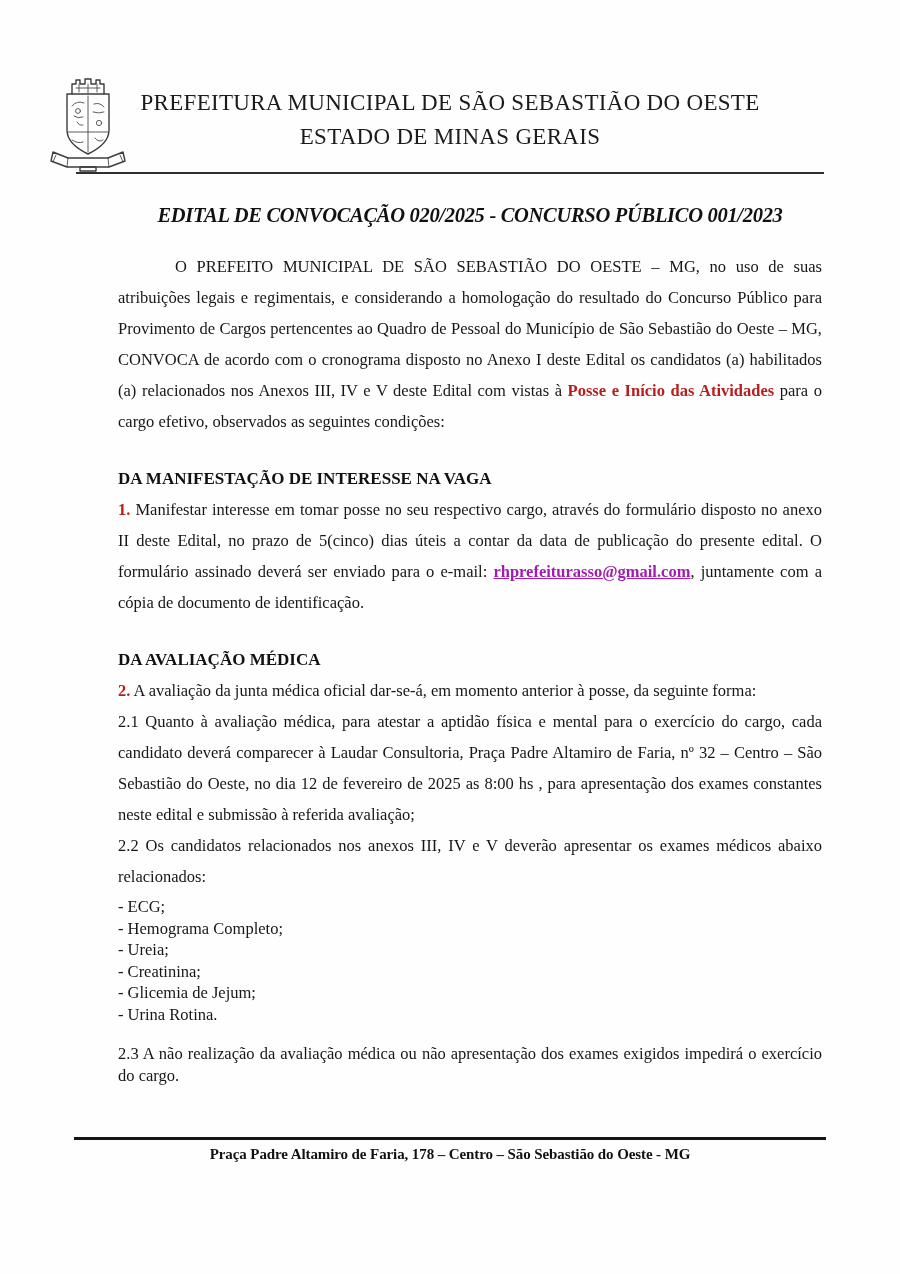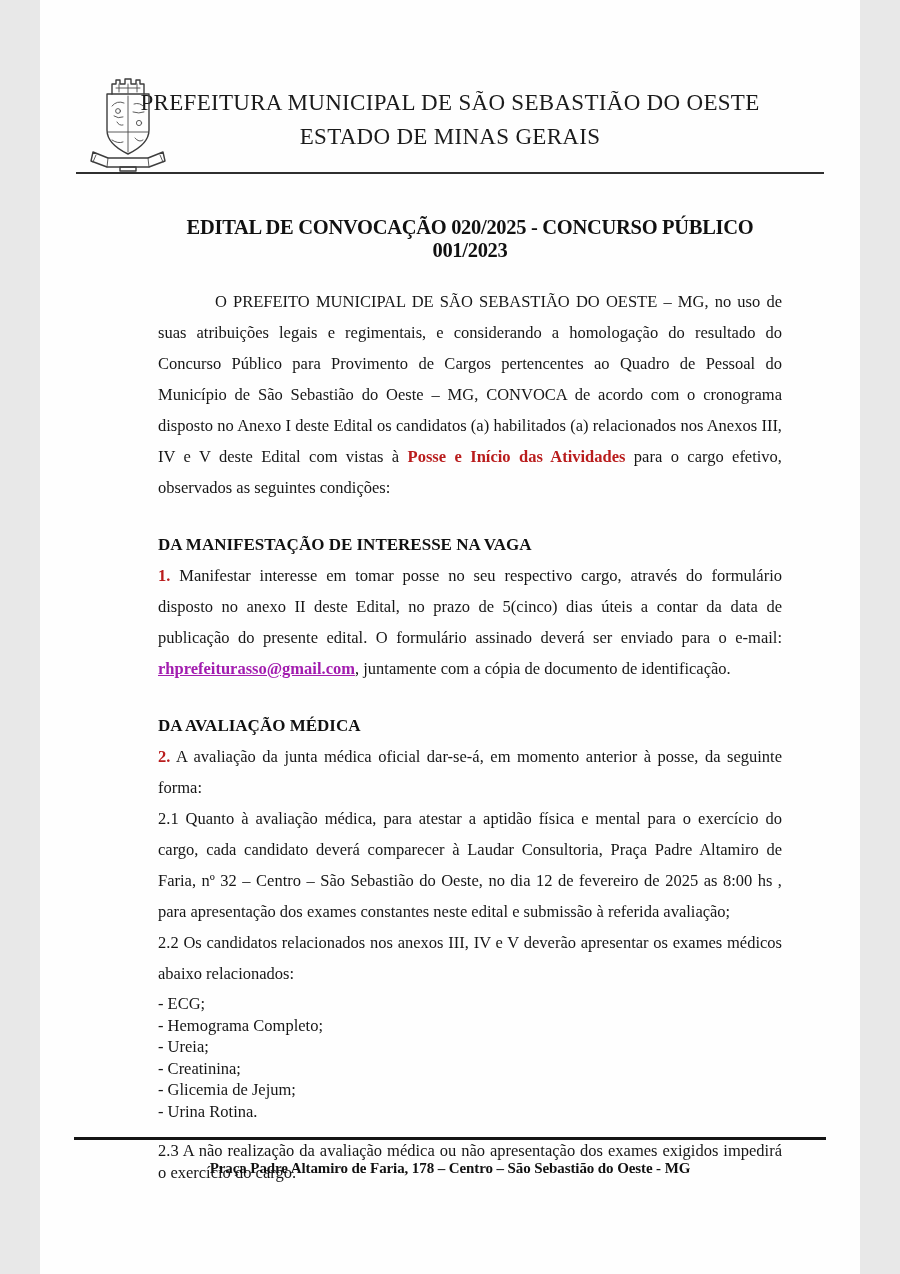--- a/index.html
+++ b/index.html
@@ -1,40 +1,40 @@
 <!DOCTYPE html>
 <html><head>
 <meta charset="utf-8">
 <style>
   html,body{margin:0;padding:0;background:#e8e8e8;}
   .page{
-    width:820px;height:1274px;position:relative;margin:0 auto;
+    width:900px;height:1274px;position:relative;margin:0 auto;
     background:#fefefe;color:#161616;overflow:hidden;
     font-family:"Liberation Serif","DejaVu Serif",serif;
   }
   
   .logo{position:absolute;left:50px;top:76px;width:76px;height:96px;}
   .header-text{padding-top:86px;text-align:center;font-size:23px;line-height:34px;letter-spacing:.3px;color:#1b1b1b;}
   .divider{margin:18px auto 0;width:748px;height:0;border-top:2px solid #2f2f2f;}
   
   .doc{margin:0 78px 0 118px;}
-  .title{margin-top:42px;text-align:center;font-weight:700;font-size:20.5px;letter-spacing:-.3px;color:#111;}
+  .title{margin-top:30px;text-align:center;font-weight:700;font-size:20.5px;letter-spacing:-.3px;color:#111;font-style:italic;}
   .para{margin:0;font-size:16.5px;line-height:31px;text-align:justify;}
   .para.indent{text-indent:57px;}
   .mt-p1{margin-top:24px;}
   .heading{margin-top:26px;font-weight:700;font-size:17px;line-height:31px;color:#111;}
   .single{line-height:21.5px;}
   .exam-list{margin-top:4px;font-size:16.5px;line-height:21.5px;}
   .p23{margin-top:18px;}
   b{color:#b91c1c;}
   .email-link{color:#a21caf;font-weight:700;text-decoration:underline;cursor:pointer;}
   
   .footer{position:absolute;left:0;right:0;top:1137px;}
   .footer-rule{margin:0 auto;width:752px;height:0;border-top:3px solid #141414;}
-  .footer-text{margin-top:19px;text-align:center;font-weight:700;font-size:15px;line-height:18.5px;color:#111;letter-spacing:-.1px;}
+  .footer-text{margin-top:5px;text-align:center;font-weight:700;font-size:15px;line-height:18.5px;color:#111;letter-spacing:-.1px;}
   svg .ln{fill:none;stroke:#3d3d3d;stroke-width:1.4;stroke-linejoin:round;stroke-linecap:round;}
   svg .thin{fill:none;stroke:#4a4a4a;stroke-width:.9;stroke-linejoin:round;stroke-linecap:round;}
 </style>
 </head>
 <body>
 
 <div class="page">
 
   <div class="logo">
     <svg viewBox="0 0 76 96" width="76" height="96" aria-hidden="true">

